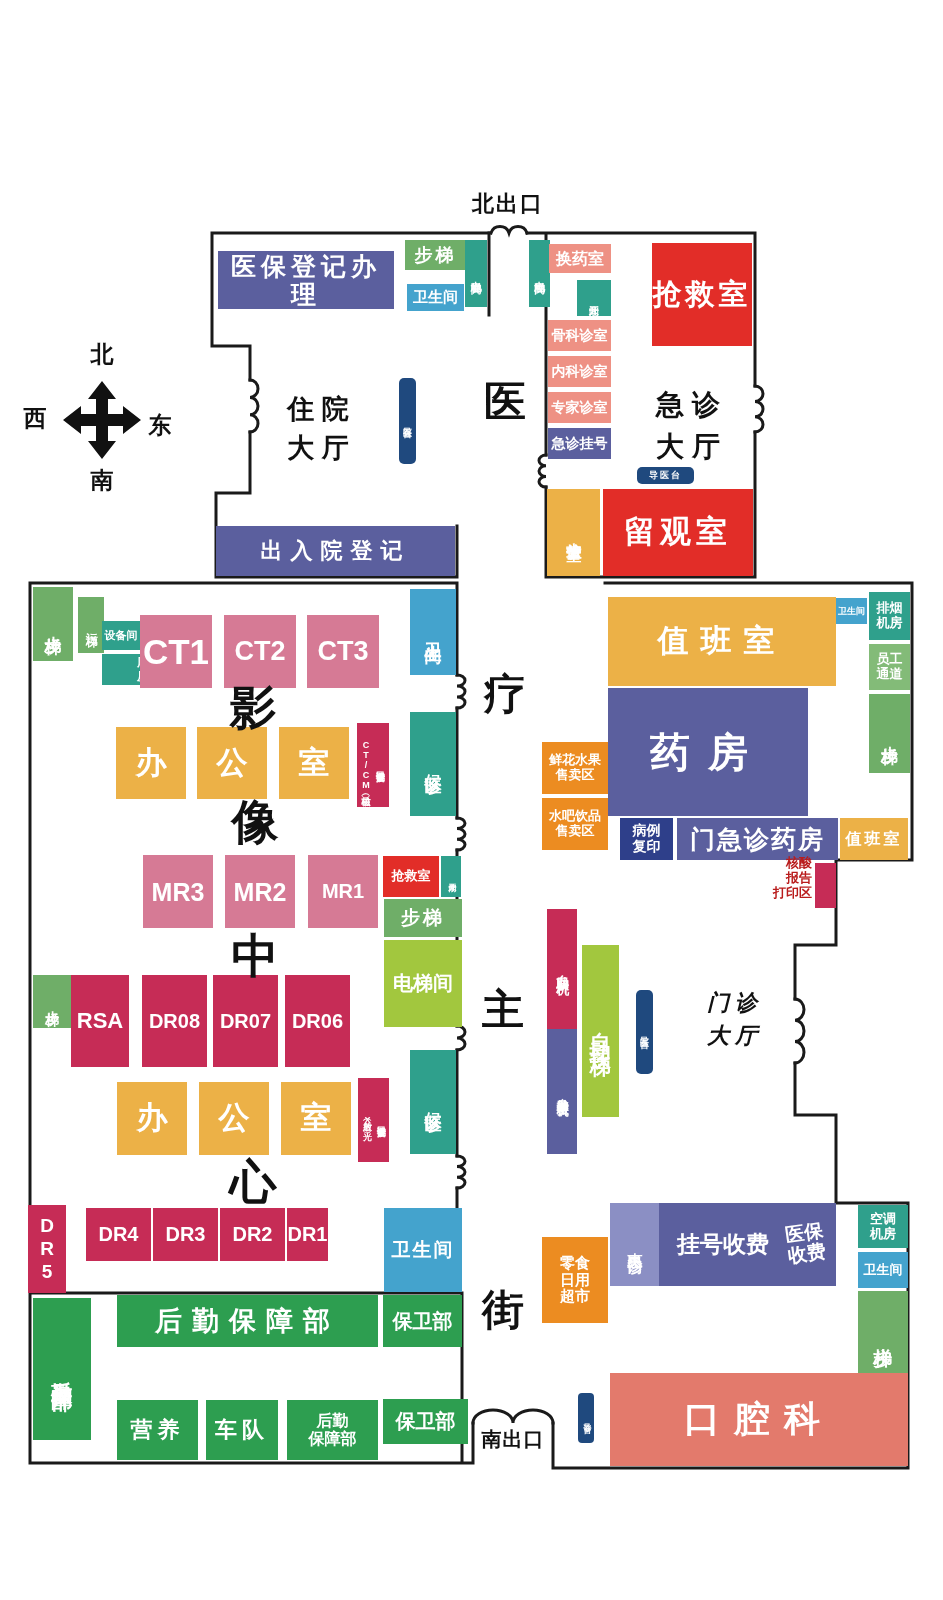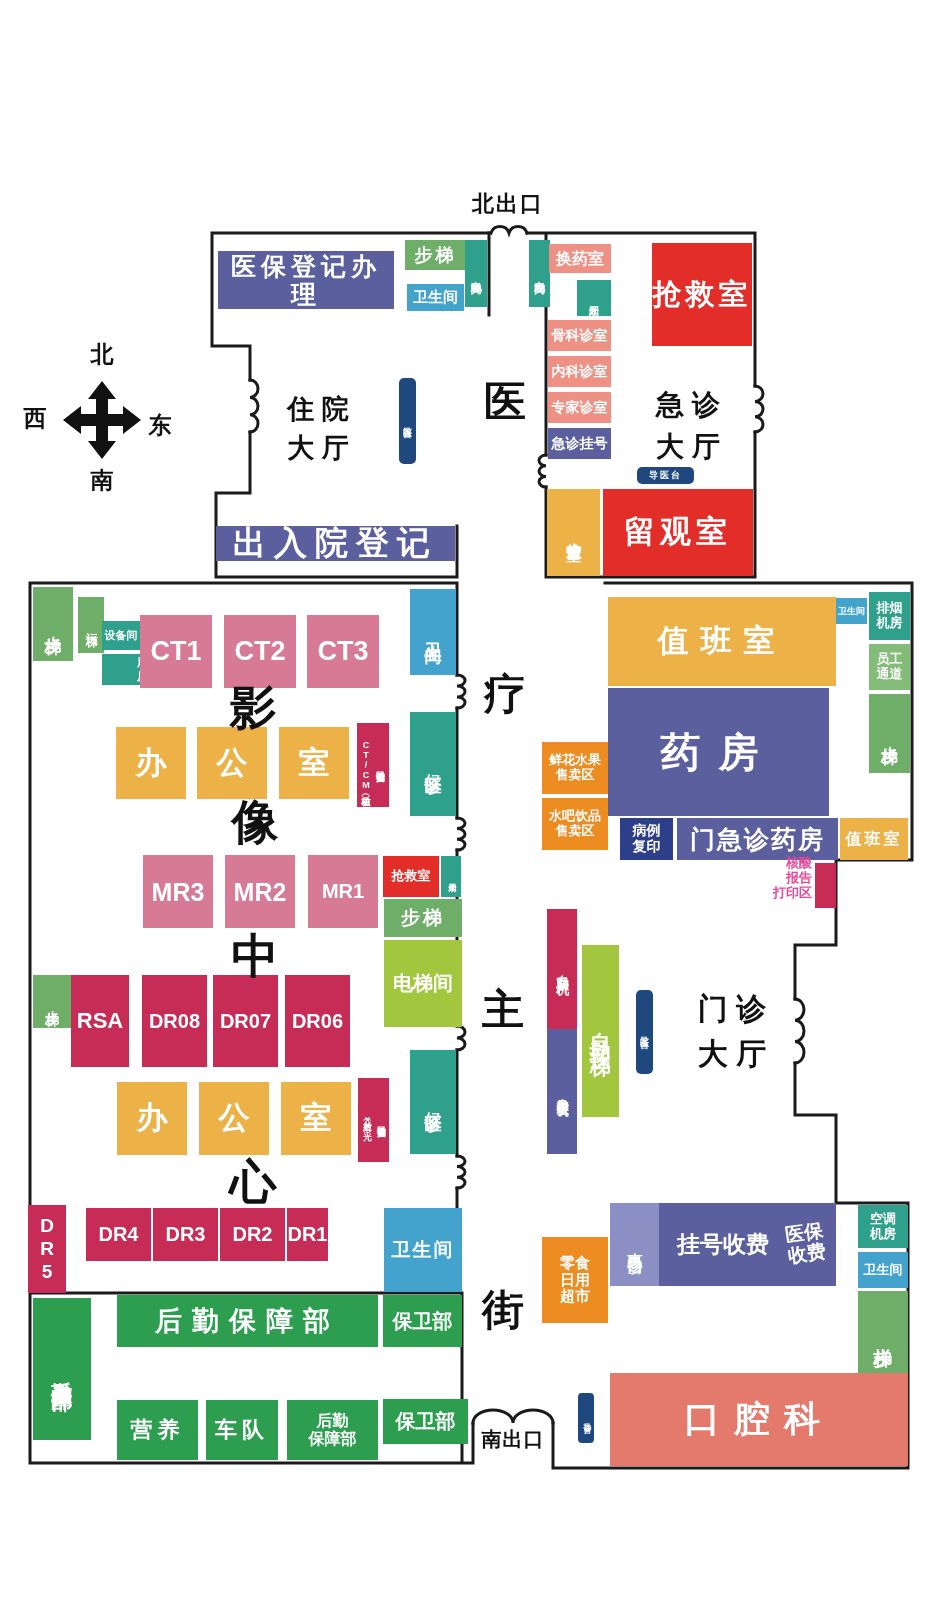--- a/index.html
+++ b/index.html
@@ -57,27 +57,27 @@
       <div class="b" style="left: 549px; top: 244px; width: 62px; height: 29px; font-size: 16px; background: rgb(238, 145, 132);">换药室</div>
       <div class="b v" style="left: 577px; top: 280px; width: 34px; height: 36px; font-size: 10px; background: rgb(47, 160, 140); letter-spacing: 0px;">开水间</div>
       <div class="b" style="left: 548px; top: 320px; width: 63px; height: 31px; font-size: 14px; background: rgb(238, 145, 132);">骨科诊室</div>
       <div class="b" style="left: 548px; top: 356px; width: 63px; height: 31px; font-size: 14px; background: rgb(238, 145, 132);">内科诊室</div>
       <div class="b" style="left: 548px; top: 392px; width: 63px; height: 31px; font-size: 14px; background: rgb(238, 145, 132);">专家诊室</div>
       <div class="b" style="left: 548px; top: 428px; width: 63px; height: 31px; font-size: 14px; background: rgb(91, 95, 158);">急诊挂号</div>
       <div class="b" style="left: 652px; top: 243px; width: 100px; height: 103px; font-size: 29px; background: rgb(226, 45, 40); letter-spacing: 4px;">抢救室</div>
       <div class="b" style="left: 637px; top: 467px; width: 57px; height: 17px; font-size: 9px; background: rgb(31, 73, 126); border-radius: 5px; letter-spacing: 2px;">导医台</div>
       <div class="b v" style="left: 547px; top: 489px; width: 53px; height: 87px; font-size: 15px; background: rgb(236, 177, 71); letter-spacing: 1px;">护士值班室</div>
       <div class="b" style="left: 603px; top: 489px; width: 150px; height: 87px; font-size: 31px; background: rgb(226, 45, 40); letter-spacing: 5px;">留观室</div>
-      <div class="b" style="left: 216px; top: 526px; width: 239px; height: 35px; font-size: 33px; background: rgb(91, 95, 158); letter-spacing: 8px;">出入院登记</div>
+      <div class="b" style="left: 216px; top: 526px; width: 239px; height: 50px; font-size: 22px; background: rgb(91, 95, 158); letter-spacing: 8px;">出入院登记</div>
       <div class="b v" style="left: 399px; top: 378px; width: 17px; height: 86px; font-size: 9px; background: rgb(31, 73, 126); border-radius: 5px; letter-spacing: 1px;">导医台</div>
       <div class="b v" style="left: 33px; top: 587px; width: 40px; height: 74px; font-size: 17px; background: rgb(111, 174, 104);">步梯</div>
       <div class="b v" style="left: 78px; top: 597px; width: 26px; height: 56px; font-size: 12px; background: rgb(111, 174, 104);">污梯</div>
       <div class="b" style="left: 102px; top: 621px; width: 38px; height: 29px; font-size: 11px; background: rgb(47, 160, 140);">设备间</div>
       <div class="b" style="left: 102px; top: 654px; width: 38px; height: 31px; font-size: 12px; background: rgb(47, 160, 140); padding-left: 41px;">库房</div>
-      <div class="b" style="left: 140px; top: 615px; width: 72px; height: 73px; font-size: 27px; background: rgb(214, 122, 149);">CT1</div>
+      <div class="b" style="left: 140px; top: 615px; width: 72px; height: 73px; font-size: 35px; background: rgb(214, 122, 149);">CT1</div>
       <div class="b" style="left: 224px; top: 615px; width: 72px; height: 73px; font-size: 27px; background: rgb(214, 122, 149);">CT2</div>
       <div class="b" style="left: 307px; top: 615px; width: 72px; height: 73px; font-size: 27px; background: rgb(214, 122, 149);">CT3</div>
       <div class="b v" style="left: 410px; top: 589px; width: 46px; height: 86px; font-size: 17px; background: rgb(68, 163, 205);">卫生间</div>
       <div class="b" style="left: 116px; top: 727px; width: 70px; height: 72px; font-size: 31px; background: rgb(236, 177, 71);">办</div>
       <div class="b" style="left: 197px; top: 727px; width: 70px; height: 72px; font-size: 31px; background: rgb(236, 177, 71);">公</div>
       <div class="b" style="left: 279px; top: 727px; width: 70px; height: 72px; font-size: 31px; background: rgb(236, 177, 71);">室</div>
       <div class="b v" style="left: 357px; top: 723px; width: 32px; height: 84px; font-size: 9px; background: rgb(198, 44, 86); line-height: 1.6; letter-spacing: 0px;">接诊登记窗口
 CT/CM（核磁）</div>
       <div class="b v" style="left: 410px; top: 712px; width: 46px; height: 104px; font-size: 17px; background: rgb(47, 160, 140);">候诊区</div>
       <div class="b" style="left: 143px; top: 855px; width: 70px; height: 73px; font-size: 25px; background: rgb(214, 122, 149);">MR3</div>
@@ -112,21 +112,21 @@
       <div class="b" style="left: 287px; top: 1400px; width: 91px; height: 60px; font-size: 16px; background: rgb(45, 158, 80);">后勤
 保障部</div>
       <div class="b" style="left: 383px; top: 1399px; width: 85px; height: 45px; font-size: 20px; background: rgb(45, 158, 80);">保卫部</div>
       <div class="b" style="left: 836px; top: 598px; width: 31px; height: 26px; font-size: 9px; background: rgb(68, 163, 205);">卫生间</div>
       <div class="b" style="left: 869px; top: 592px; width: 41px; height: 48px; font-size: 13px; background: rgb(47, 160, 140);">排烟
 机房</div>
       <div class="b" style="left: 869px; top: 644px; width: 41px; height: 46px; font-size: 13px; background: rgb(131, 187, 120);">员工
 通道</div>
       <div class="b v" style="left: 869px; top: 694px; width: 41px; height: 79px; font-size: 17px; background: rgb(111, 174, 104);">步梯</div>
       <div class="b" style="left: 608px; top: 597px; width: 228px; height: 89px; font-size: 31px; background: rgb(236, 177, 71); letter-spacing: 12px;">值班室</div>
-      <div class="b" style="left: 608px; top: 688px; width: 221px; height: 128px; font-size: 40px; background: rgb(91, 95, 158); letter-spacing: 18px;">药房</div>
+      <div class="b" style="left: 608px; top: 688px; width: 200px; height: 128px; font-size: 40px; background: rgb(91, 95, 158); letter-spacing: 18px;">药房</div>
       <div class="b" style="left: 542px; top: 742px; width: 66px; height: 52px; font-size: 13px; background: rgb(236, 140, 33);">鲜花水果
 售卖区</div>
       <div class="b" style="left: 542px; top: 798px; width: 66px; height: 52px; font-size: 13px; background: rgb(236, 140, 33);">水吧饮品
 售卖区</div>
       <div class="b" style="left: 620px; top: 818px; width: 53px; height: 42px; font-size: 14px; background: rgb(46, 63, 138);">病例
 复印</div>
       <div class="b" style="left: 677px; top: 818px; width: 161px; height: 42px; font-size: 25px; background: rgb(91, 95, 158); letter-spacing: 2px;">门急诊药房</div>
       <div class="b" style="left: 840px; top: 818px; width: 68px; height: 42px; font-size: 16px; background: rgb(236, 177, 71); letter-spacing: 3px;">值班室</div>
       <div class="b" style="left: 815px; top: 863px; width: 21px; height: 45px; font-size: 10px; background: rgb(198, 44, 86);"></div>
       <div class="b v" style="left: 547px; top: 909px; width: 30px; height: 120px; font-size: 13px; background: rgb(198, 44, 86);">自助取片机</div>
@@ -146,31 +146,31 @@
       <div class="b" style="left: 858px; top: 1252px; width: 50px; height: 36px; font-size: 13px; background: rgb(68, 163, 205);">卫生间</div>
       <div class="b v" style="left: 858px; top: 1291px; width: 50px; height: 86px; font-size: 19px; background: rgb(111, 174, 104);">步梯</div>
       <div class="b" style="left: 610px; top: 1373px; width: 298px; height: 93px; font-size: 36px; background: rgb(227, 122, 108); letter-spacing: 14px;">口腔科</div>
       <div class="b v" style="left: 578px; top: 1393px; width: 16px; height: 50px; font-size: 8px; background: rgb(31, 73, 126); border-radius: 4px; letter-spacing: 1px;">导诊台</div>
       <div class="b" style="left: 448px; top: 192px; width: 120px; font-size: 22px; color: rgb(17, 17, 17); letter-spacing: 2px;">北出口</div>
       <div class="b" style="left: 453px; top: 1428px; width: 120px; font-size: 20px; color: rgb(17, 17, 17); letter-spacing: 1px;">南出口</div>
       <div class="b" style="left: 248px; top: 390px; width: 140px; font-size: 27px; color: rgb(17, 17, 17); line-height: 1.45;">住 院
 大 厅</div>
       <div class="b" style="left: 618px; top: 384px; width: 140px; font-size: 28px; color: rgb(17, 17, 17); line-height: 1.5;">急 诊
 大 厅</div>
-      <div class="b" style="left: 652px; top: 986px; width: 160px; font-size: 30px; color: rgb(17, 17, 17); line-height: 1.5;">门 诊
+      <div class="b" style="left: 652px; top: 986px; width: 160px; font-size: 22px; color: rgb(17, 17, 17); line-height: 1.5; font-style: italic;">门 诊
 大 厅</div>
       <div class="b" style="left: 482px; top: 378px; width: 46px; font-size: 42px; color: rgb(17, 17, 17);">医</div>
       <div class="b" style="left: 482px; top: 670px; width: 46px; font-size: 42px; color: rgb(17, 17, 17);">疗</div>
       <div class="b" style="left: 480px; top: 986px; width: 46px; font-size: 42px; color: rgb(17, 17, 17);">主</div>
       <div class="b" style="left: 480px; top: 1286px; width: 46px; font-size: 42px; color: rgb(17, 17, 17);">街</div>
       <div class="b" style="left: 224px; top: 682px; width: 58px; font-size: 47px; color: rgb(17, 17, 17);">影</div>
       <div class="b" style="left: 226px; top: 796px; width: 58px; font-size: 47px; color: rgb(17, 17, 17);">像</div>
       <div class="b" style="left: 228px; top: 930px; width: 54px; font-size: 47px; color: rgb(17, 17, 17);">中</div>
       <div class="b" style="left: 222px; top: 1156px; width: 62px; font-size: 47px; color: rgb(17, 17, 17);">心</div>
-      <div class="b" style="left: 754px; top: 856px; width: 58px; font-size: 13px; color: #ec4899; justify-content: flex-end; text-align: right; line-height: 1.15;">核酸
+      <div class="b" style="left: 754px; top: 856px; width: 58px; font-size: 13px; color: #b91c1c; justify-content: flex-end; text-align: right; line-height: 1.15;">核酸
 报告
 打印区</div>
       <div class="b" style="left: 89px; top: 342px; width: 26px; font-size: 23px; color: rgb(17, 17, 17);">北</div>
       <div class="b" style="left: 89px; top: 468px; width: 26px; font-size: 23px; color: rgb(17, 17, 17);">南</div>
       <div class="b" style="left: 22px; top: 406px; width: 26px; font-size: 23px; color: rgb(17, 17, 17);">西</div>
       <div class="b" style="left: 147px; top: 413px; width: 26px; font-size: 23px; color: rgb(17, 17, 17);">东</div>
     </div>
 </div>
 
 </body></html>

